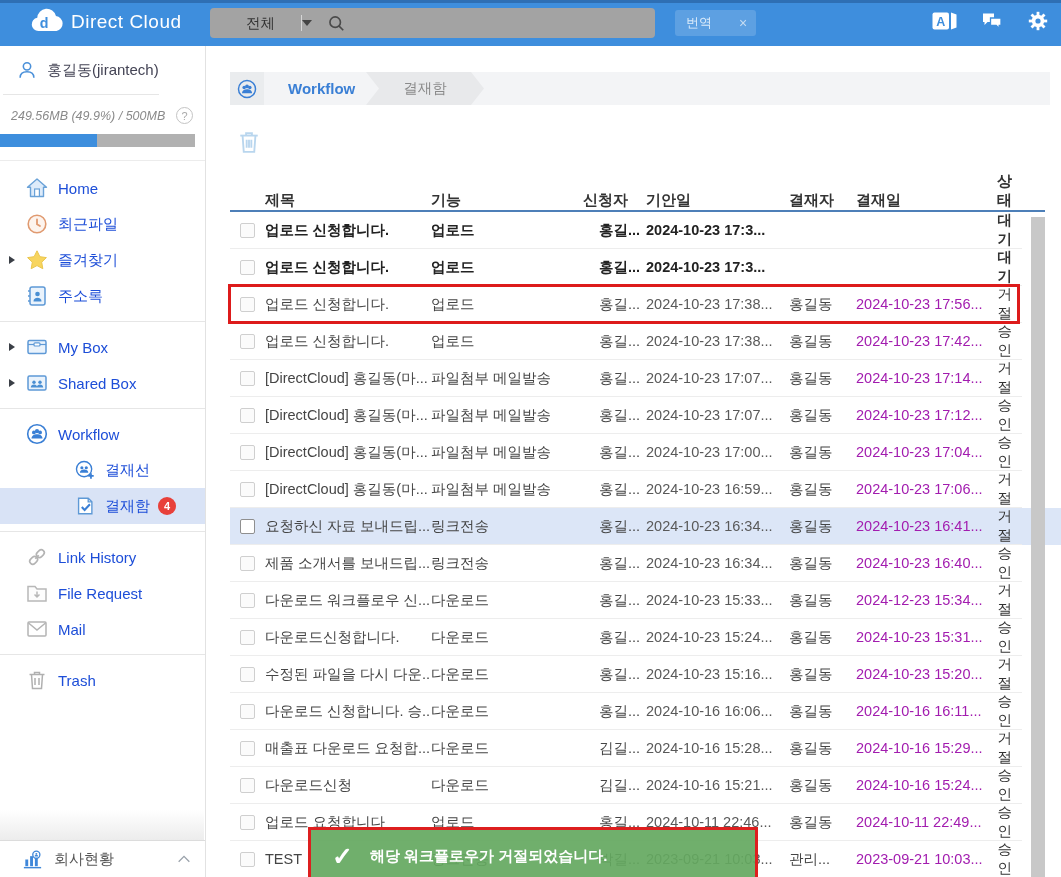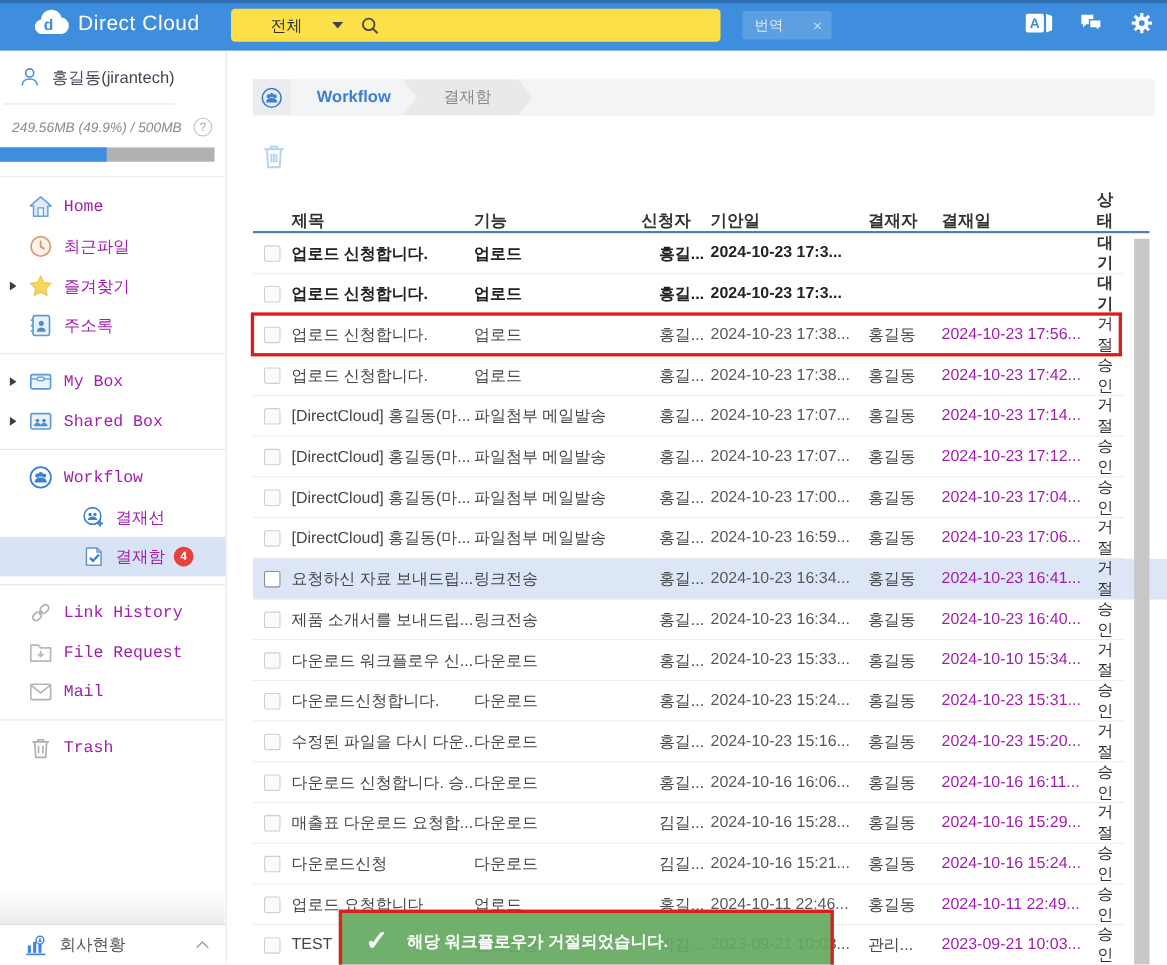--- a/index.html
+++ b/index.html
@@ -4,21 +4,21 @@
 <style>
   * { margin:0; padding:0; box-sizing:border-box; }
   body { font-family:"Liberation Sans", sans-serif; background:#fff; }
   .page { position:relative; width:1061px; height:877px; overflow:hidden; background:#fff; }
 
   
   .topbar { position:absolute; left:0; top:0; width:1061px; height:46px; background:#3e8edd; z-index:20; }
   .topbar-edge { position:absolute; left:0; top:0; right:0; height:3px; background:#2e6fb4; }
   .logo { position:absolute; left:27px; top:8px; display:flex; align-items:center; gap:6px; }
   .logo-text { color:#fff; font-size:19px; letter-spacing:0.5px; }
-  .searchbox { position:absolute; left:210px; top:8px; width:445px; height:30px; background:#fde047; border-radius:4px; display:flex; align-items:center; }
+  .searchbox { position:absolute; left:210px; top:8px; width:445px; height:30px; background:#a3a3a3; border-radius:4px; display:flex; align-items:center; }
   .search-scope { margin-left:36px; font-size:14.5px; color:#333; }
   .search-divider { width:1px; height:16px; background:#d6d6d6; margin-left:26px; }
   .search-input { border:none; outline:none; flex:1; margin-left:14px; font-size:14.5px; color:#333; font-family:inherit; background:transparent; }
   .search-input::placeholder { color:#a6a6a6; }
   .search-caret { width:0; height:0; border-left:5px solid transparent; border-right:5px solid transparent; border-top:6px solid #444; margin-right:14px; }
   .search-mag { margin-right:10px; display:flex; }
   .chip { position:absolute; left:675px; top:10px; height:26px; padding:0 9px 0 11px; background:rgba(255,255,255,0.16); border-radius:3px; display:flex; align-items:center; gap:27px; color:#dcebfa; font-size:13px; }
   .chip-close { color:#c6dcf2; font-size:14px; cursor:pointer; }
   .top-icons { position:absolute; right:11px; top:9px; display:flex; align-items:center; gap:22px; }
   .top-icon { display:flex; align-items:center; }
@@ -30,21 +30,21 @@
   .divider-short { height:1px; background:#e6e6e6; margin:0 46px 0 3px; }
   .side-storage { display:flex; align-items:center; padding:12px 0 7px 11px; }
   .storage-text { font-size:12.5px; color:#8a8a8a;font-style:italic; }
   .help-circle { margin-left:auto; margin-right:12px; width:17px; height:17px; border:1px solid #c4c4c4; border-radius:50%; color:#aaa; font-size:11px; display:flex; align-items:center; justify-content:center; }
   .side-progress { width:195px; height:13px; background:#b1b1b1; margin-top:3px; }
   .side-progress-fill { height:13px; background:#3d8edd; }
   .side-sep { height:1px; background:#ececec; margin-top:13px; }
   .menu { padding-top:9px; }
   .mi { position:relative; height:36px; display:flex; align-items:center; padding-left:25px; cursor:pointer; }
   .mi .ico { width:24px; height:24px; display:flex; }
-  .mi .lbl { margin-left:9px; font-size:15px; color:#a21caf;font-family:Liberation Mono, monospace; }
+  .mi .lbl { margin-left:9px; font-size:15px; color:#1d4ed8; }
   .mi.sub { padding-left:74px; }
   .mi.sub .ico { width:22px; height:22px; }
   .mi.active { background:#d9e3f6; }
   .expander { position:absolute; left:9px; width:0; height:0; border-top:4.5px solid transparent; border-bottom:4.5px solid transparent; border-left:6px solid #3a3f46; }
   .menu-div { height:1px; background:#e6e6e6; margin:7px 0; }
   .badge { margin-left:8px; min-width:18px; height:18px; border-radius:9px; background:#e8403a; color:#fff; font-size:11px; font-weight:bold; display:flex; align-items:center; justify-content:center; padding:0 4px; }
   .side-shade { position:absolute; left:0; right:1px; bottom:37px; height:30px; background:linear-gradient(rgba(0,0,0,0), rgba(100,100,100,0.12)); }
   .side-footer { position:absolute; left:0; bottom:0; width:205px; height:37px; background:#fff; border-top:1px solid #dcdcdc; display:flex; align-items:center; padding-left:21px; cursor:pointer; }
   .side-footer .lbl { margin-left:10px; font-size:15px; color:#555; }
   .chev-up { position:absolute; right:13px; display:flex; }
@@ -501,21 +501,21 @@
         </div>
         <div class="trow">
           <span class="c-cb">
             <span class="cb"></span>
           </span>
           <span class="c-title">다운로드 워크플로우 신...</span>
           <span class="c-func">다운로드</span>
           <span class="c-app">홍길...</span>
           <span class="c-draft">2024-10-23 15:33...</span>
           <span class="c-appr">홍길동</span>
-          <span class="c-appv">2024-10-10 15:34...</span>
+          <span class="c-appv">2024-12-23 15:34...</span>
           <span class="c-status">거절</span>
         </div>
         <div class="trow">
           <span class="c-cb">
             <span class="cb"></span>
           </span>
           <span class="c-title">다운로드신청합니다.</span>
           <span class="c-func">다운로드</span>
           <span class="c-app">홍길...</span>
           <span class="c-draft">2024-10-23 15:24...</span>

